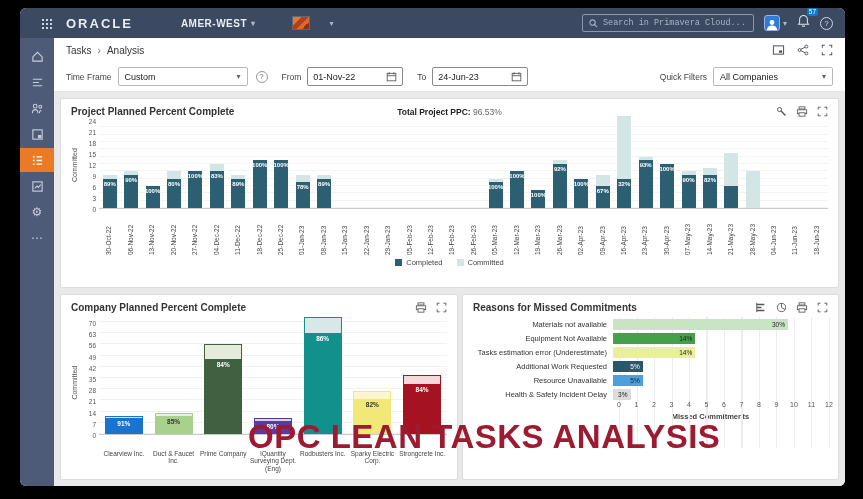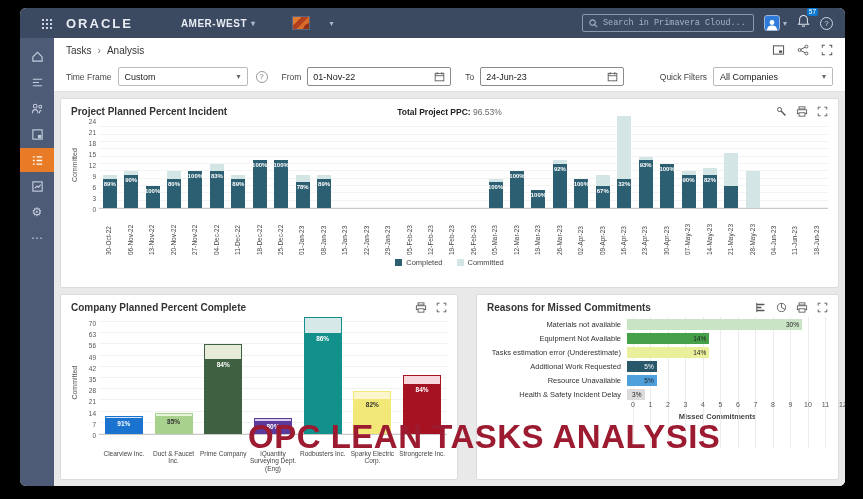--- a/index.html
+++ b/index.html
@@ -41,36 +41,36 @@
   .crumb-row { height:24px; display:flex; align-items:center; padding:0 12px; font-size:10px; color:#333; }
   .crumb-sep { margin:0 6px; color:#777; }
   .crumb-icons { margin-left:auto; display:flex; gap:12px; align-items:center; }
   .tool-icon svg { display:block; }
 
   .filter-row { height:30px; display:flex; align-items:center; padding:0 12px; gap:6px; border-bottom:1px solid #e3e3e3; }
   .flabel { font-size:8.5px; color:#444; }
   .select-box { border:1px solid #b9b9b9; border-radius:2px; height:19px; display:flex; align-items:center; font-size:9px; color:#222; padding:0 6px; justify-content:space-between; background:#fff; }
   .tf-select { width:130px; }
   .qf-select { width:120px; }
-  .date-box { border:1px solid #8a8a8a; border-radius:2px; height:19px; width:144px; display:flex; align-items:center; font-size:9px; color:#222; padding:0 5px; justify-content:space-between; background:#fff; }
+  .date-box { border:1px solid #8a8a8a; border-radius:2px; height:19px; width:96px; display:flex; align-items:center; font-size:9px; color:#222; padding:0 5px; justify-content:space-between; background:#fff; }
   .info-circle { width:12px; height:12px; border:1px solid #9a9a9a; border-radius:50%; color:#777; font-size:8px; display:flex; align-items:center; justify-content:center; margin:0 8px 0 2px; }
   .spacer { flex:1; }
 
   
   .page { flex:1; background:#e9e9e9; padding:6px; display:flex; flex-direction:column; gap:6px; min-height:0; }
   .card { background:#fff; border:1px solid #dcdcdc; border-radius:2px; padding:7px 10px; }
   .card-head { display:flex; align-items:center; }
   .card-title { font-size:10px; font-weight:bold; color:#333; }
   .card-icons { margin-left:auto; display:flex; gap:9px; align-items:center; }
   .total-ppc { position:absolute; left:0; right:0; text-align:center; font-size:8.5px; pointer-events:none; }
   .total-ppc b { color:#222; }
   .total-ppc span { color:#666; }
 
   .ppc-carD { height:190px; }
-  .row2 { flex:1; display:flex; gap:18px; min-height:0; }
+  .row2 { flex:1; display:flex; gap:4px; min-height:0; }
   .company-carD { width:398px; flex:0 0 auto; display:flex; flex-direction:column; }
   .reasons-carD { flex:1; display:flex; flex-direction:column; }
 
   
   .c1-wrap { display:flex; margin-top:4px; }
   .c1-ylab, .c2-ylab { writing-mode:vertical-rl; transform:rotate(180deg); font-size:7px; color:#555; text-align:center; width:10px; }
   .c1-yaxis { position:relative; width:18px; height:88px; }
   .c1-yaxis span { position:absolute; right:3px; font-size:6.5px; color:#555; transform:translateY(50%); }
   .c1-bars { flex:1; height:88px; display:flex; align-items:flex-end; border-bottom:1px solid #c9c9c9;
     background:repeating-linear-gradient(to top,#f3f3f3 0 1px,transparent 1px 7.33px); }
@@ -262,21 +262,21 @@
         <div class="select-box qf-select">
           <span>All Companies</span>
           <span class="caret" style="color:#666">▾</span>
         </div>
       </div>
 
       <div class="page">
 
         <div class="card ppc-carD">
           <div class="card-head" style="position:relative">
-            <span class="card-title">Project Planned Percent Incident</span>
+            <span class="card-title">Project Planned Percent Complete</span>
             <div class="total-ppc"><b>Total Project PPC:</b> <span>96.53%</span></div>
             <div class="card-icons">
               <span class="tool-icon">
                   <svg width="11" height="11" viewBox="0 0 14 14">
                     <circle cx="4.5" cy="4.5" r="2.6" fill="none" stroke="#555" stroke-width="1.2"></circle>
                     <path d="M6.5 6.5 12 12" stroke="#555" stroke-width="1.8"></path>
                   </svg>
                 </span>
               <span class="tool-icon">
                   <svg width="12" height="11" viewBox="0 0 14 13">

